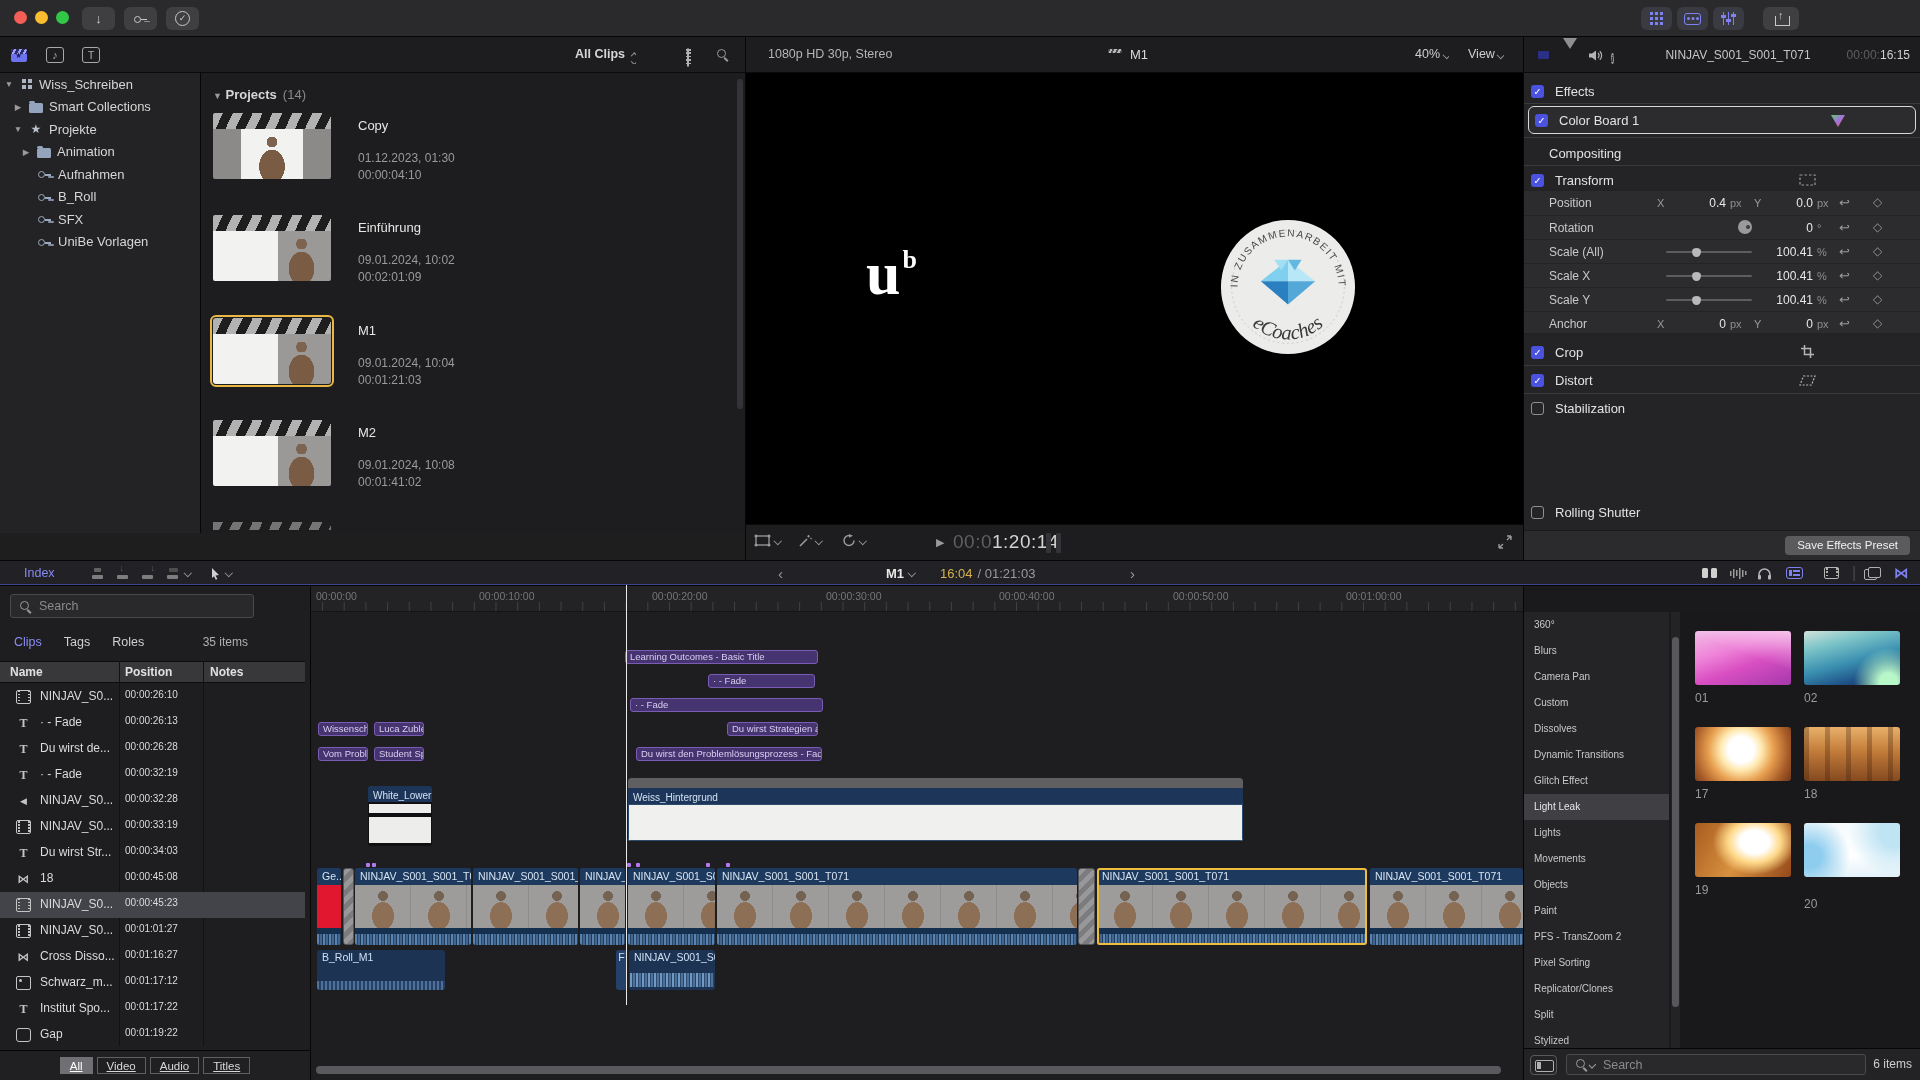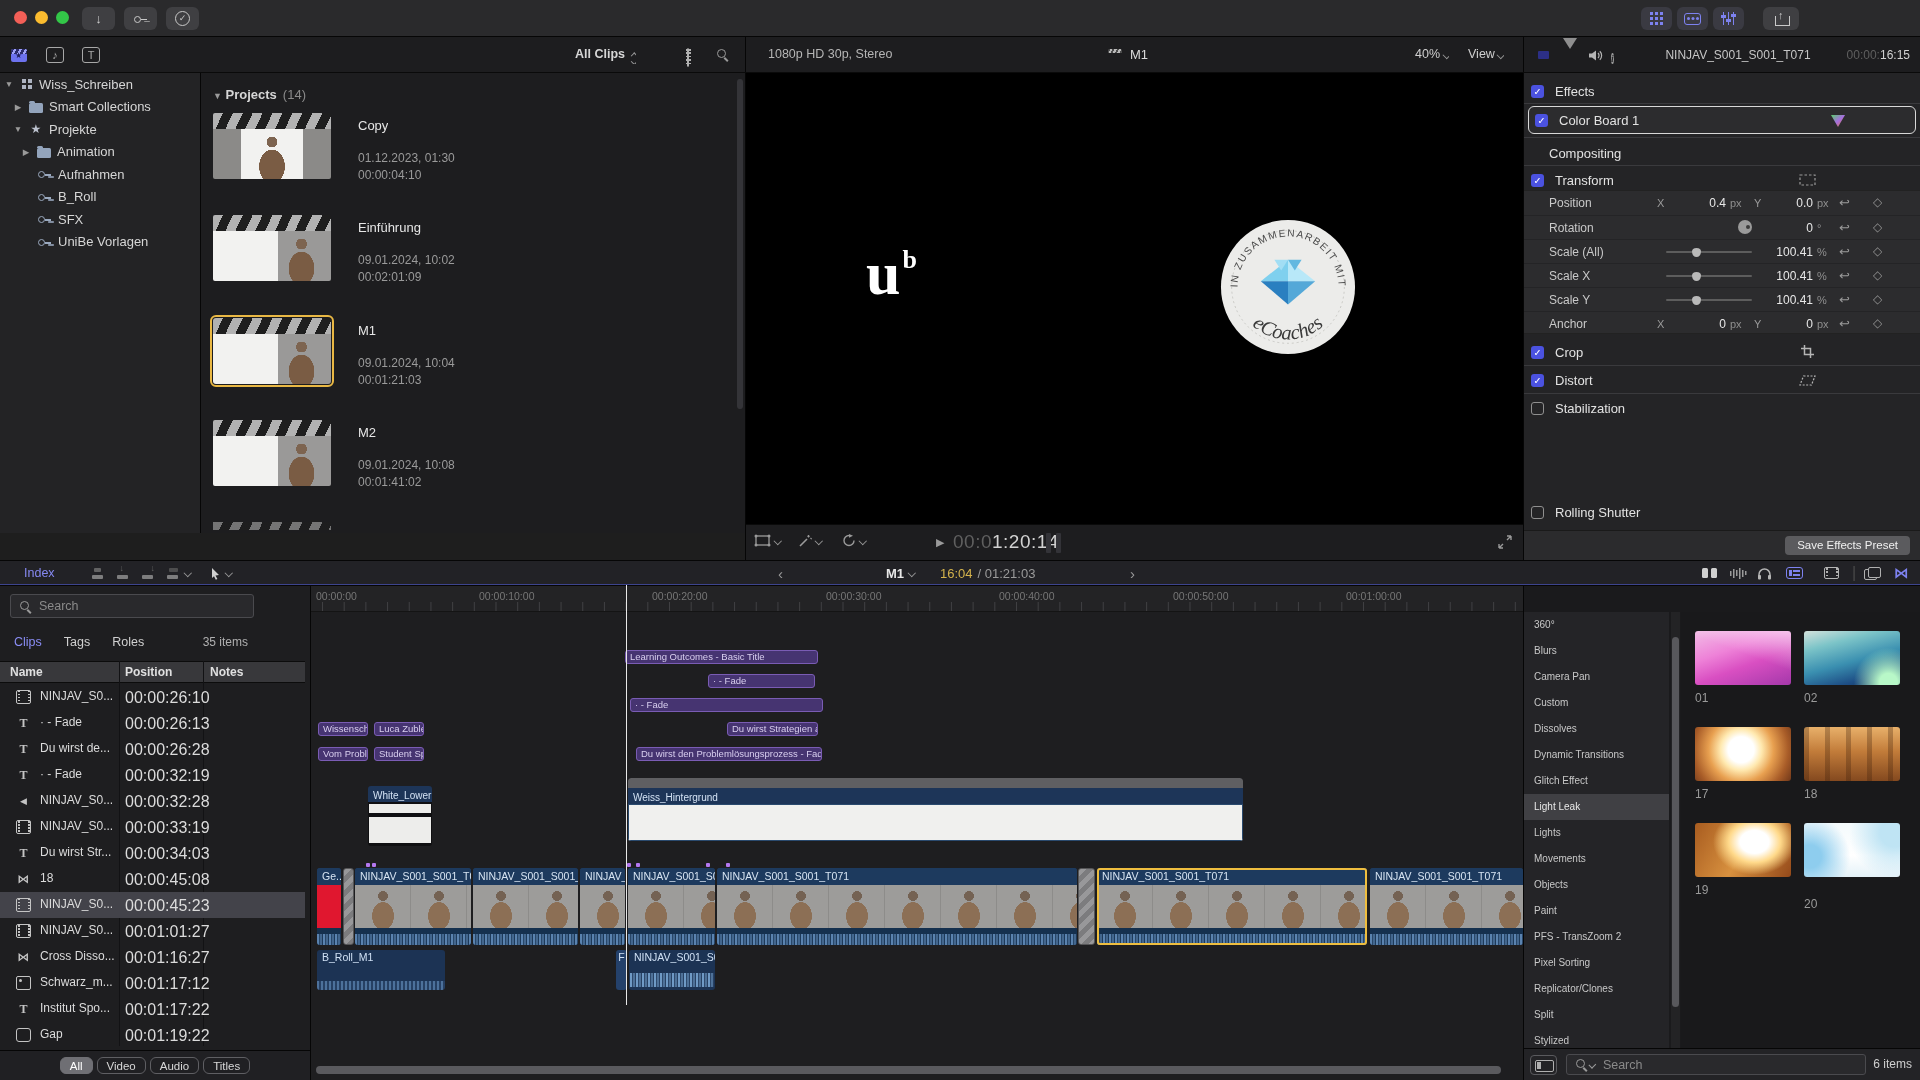--- a/index.html
+++ b/index.html
@@ -188,35 +188,35 @@
   .itabs .active{color:#8a8df5;}
   .icount{position:absolute;right:62px;top:50px;font-size:12px;color:#b0b0b0;}
   .ithead{position:absolute;left:0;top:76px;width:305px;height:22px;background:#38383b;border-top:1px solid #0c0c0c;border-bottom:1px solid #0c0c0c;
      font-size:12px;font-weight:bold;color:#e0e0e0;}
   .col-div{position:absolute;top:76px;width:1px;height:385px;background:#121214;}
   .itrows{position:absolute;left:0;top:99px;width:305px;}
   .itrow{position:relative;width:305px;height:26px;}
   .itrow.selected{background:#43434a;}
   .itrow .icn{position:absolute;left:16px;top:6px;display:flex;align-items:center;justify-content:center;width:15px;height:14px;color:#c4c4c4;}
   .itrow .nm{position:absolute;left:40px;top:5px;font-size:12px;color:#dcdcdc;width:76px;white-space:nowrap;overflow:hidden;}
-  .itrow .ps{position:absolute;left:125px;top:5px;font-size:16px;color:#dcdcdc;}
+  .itrow .ps{position:absolute;left:125px;top:5px;font-size:10px;color:#dcdcdc;}
   .i-film{position:relative;width:13px;height:11px;border:1.5px solid #c4c4c4;border-radius:2px;}
   .i-film::before,.i-film::after{content:"";position:absolute;top:0;bottom:0;width:2px;
      background:repeating-linear-gradient(#c4c4c4 0 1.5px,transparent 1.5px 3px);}
   .i-film::before{left:0.5px;} .i-film::after{right:0.5px;}
   .i-title{font:bold 12px/14px "Liberation Serif",serif;color:#c4c4c4;}
   .i-title::before{content:"T";}
   .i-audio{font-size:9px;color:#c4c4c4;} .i-audio::before{content:"◀";}
   .i-transition{font-size:12px;color:#c4c4c4;font-weight:bold;} .i-transition::before{content:"⋈";}
   .i-image{position:relative;width:13px;height:10px;border:1.5px solid #c4c4c4;border-radius:2px;}
   .i-image::before{content:"";position:absolute;left:1.5px;top:1.5px;width:3px;height:3px;border-radius:50%;background:#c4c4c4;}
   .i-gap{width:11px;height:11px;border:1.5px solid #c4c4c4;border-radius:3px;}
   .ifoot{position:absolute;left:0;bottom:0;width:310px;height:30px;background:#202023;border-top:1px solid #060606;
      display:flex;align-items:center;justify-content:center;gap:4px;}
-  .seg{border:1px solid #5f5f63;border-radius:6px;padding:1.5px 9px;font-size:11.5px;color:#d8d8d8;}
+  .seg{border:1px solid #5f5f63;border-radius:0;padding:1.5px 9px;font-size:11.5px;color:#d8d8d8;text-decoration:underline;}
   .seg.active{background:#6f6f74;border-color:#6f6f74;color:#fff;}
 
   
   .timeline{position:absolute;left:311px;top:585px;width:1212px;height:495px;background:#1e1e20;overflow:hidden;}
   .ruler{position:absolute;left:0;top:0;width:1212px;height:27px;background:#232325;border-bottom:1px solid #141414;
      background-image:linear-gradient(90deg,#404043 0 1px,transparent 1px);background-size:21.7px 9px;
      background-repeat:repeat-x;background-position:11px bottom;}
   .rlab{position:absolute;top:5px;font-size:10.5px;color:#767676;background:#232325;padding:0 3px;}
   .tclip{position:absolute;height:14px;background:#463471;border:1px solid #7a5cb4;border-radius:3px;
      font-size:9.5px;color:#d9cfef;line-height:12px;padding:0 4px;white-space:nowrap;overflow:hidden;}

